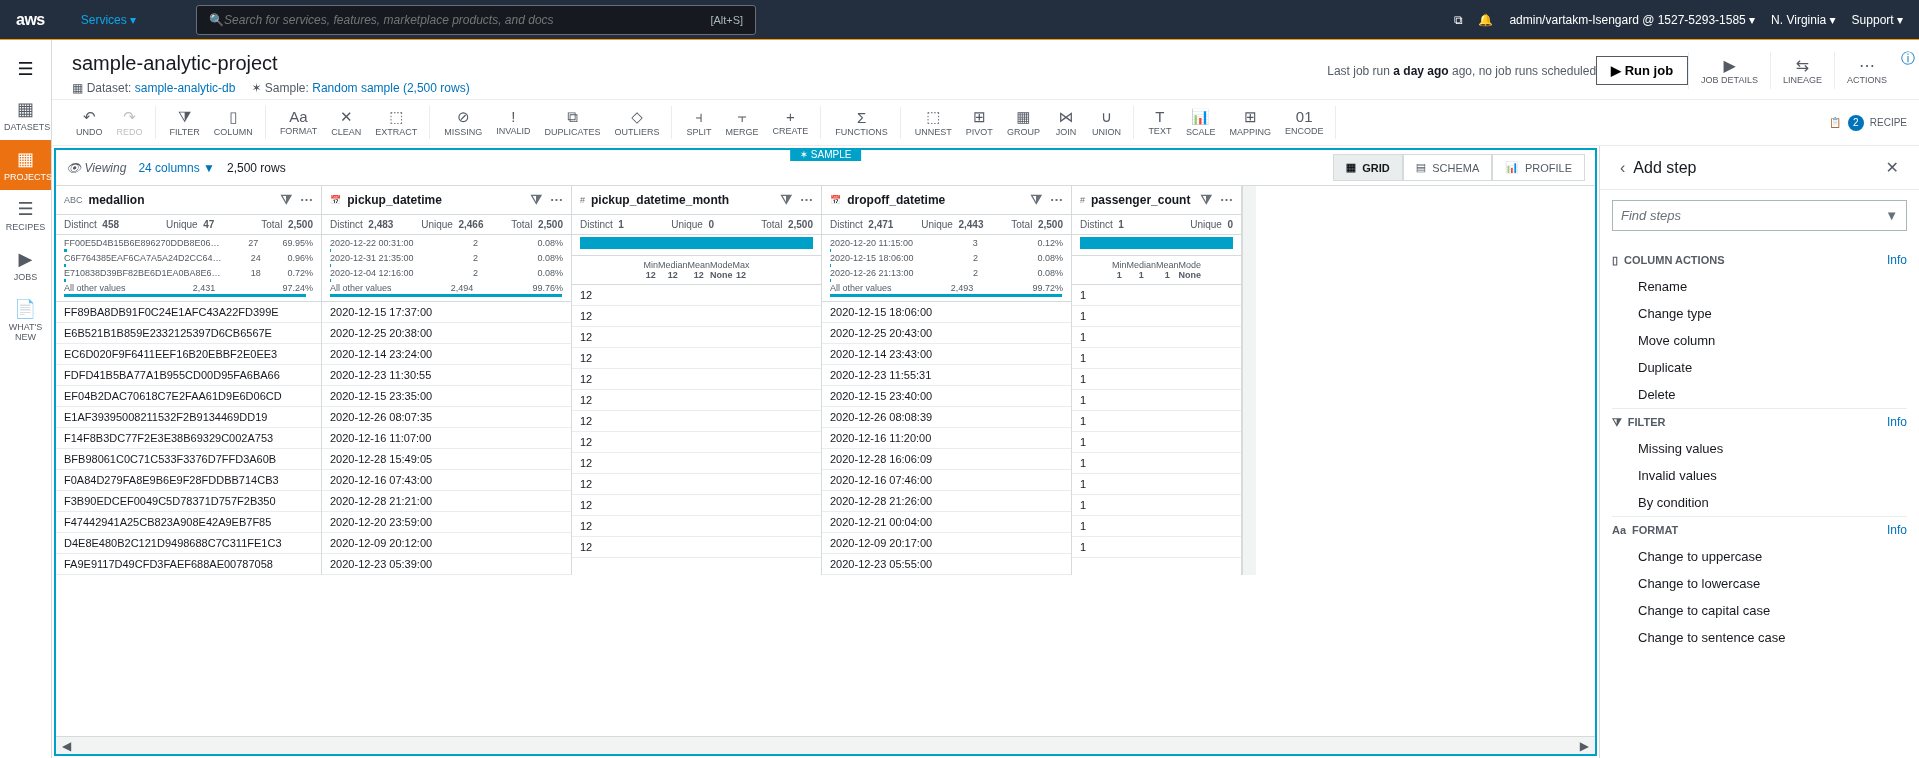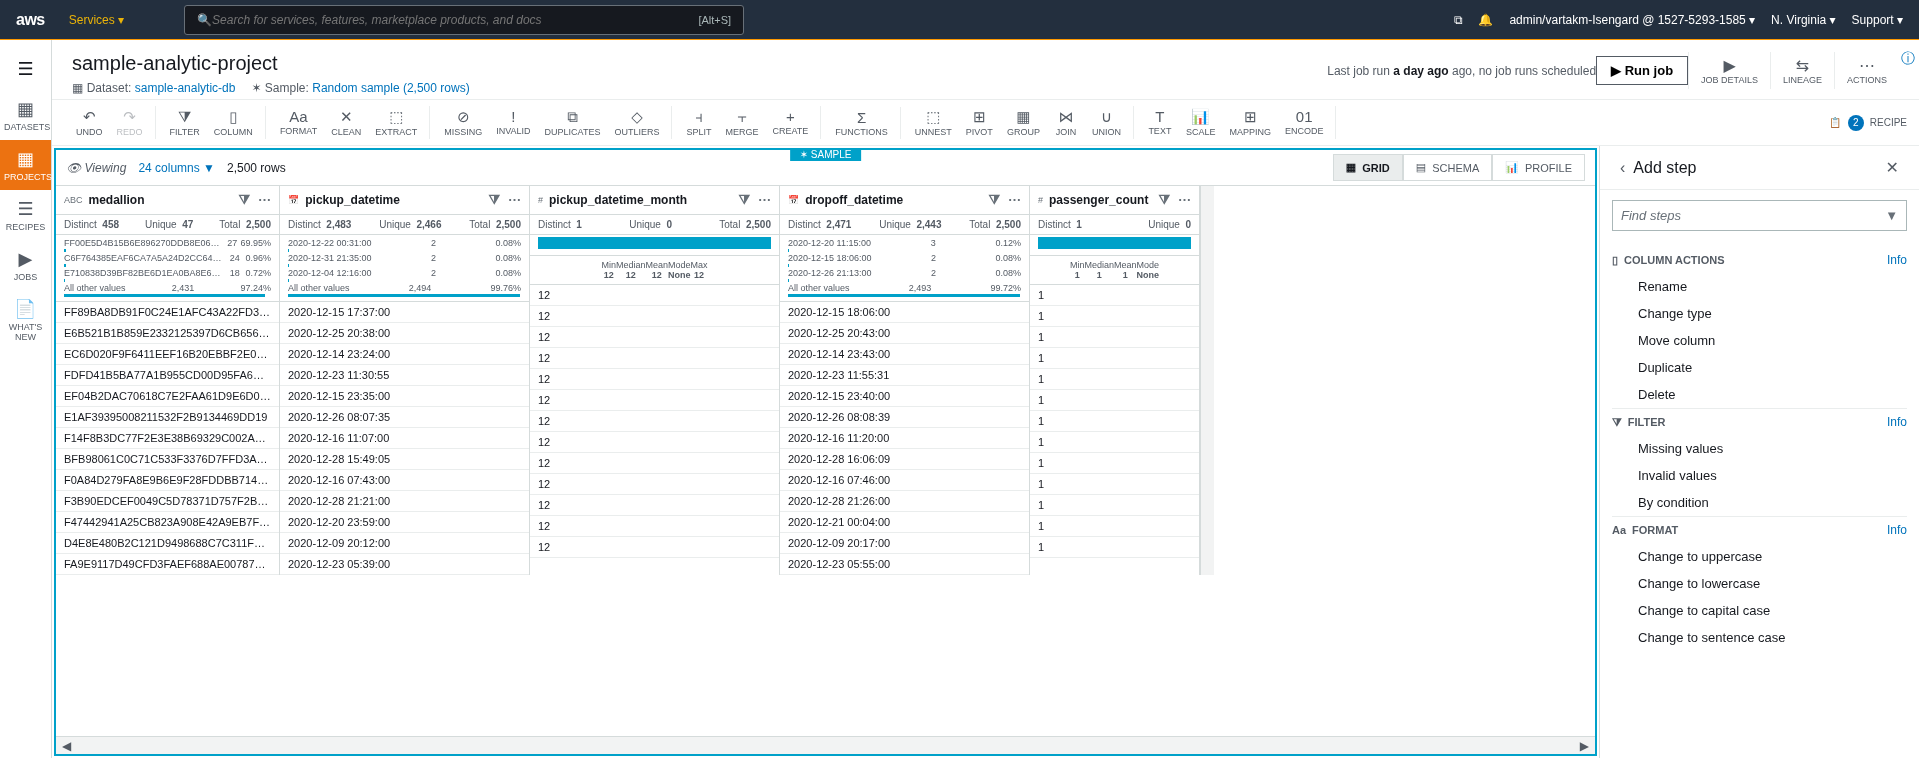--- a/index.html
+++ b/index.html
@@ -1,19 +1,19 @@
 <!DOCTYPE html>
 <html><head>
 <meta charset="utf-8">
 <style>
 *{margin:0;padding:0;box-sizing:border-box;font-family:"Amazon Ember",Arial,sans-serif}
 body{background:#fff;color:#16191f;font-size:12px;overflow:hidden}
 .top-nav{background:#232f3e;height:40px;display:flex;align-items:center;color:#fff;padding:0 16px;border-bottom:1px solid #ff9900}
-.aws-logo{font-weight:bold;font-size:16px;margin-right:24px;letter-spacing:-0.5px}
-.services-btn{color:#eab308;cursor:pointer;margin-right:60px}
+.aws-logo{font-weight:bold;font-size:16px;margin-right:36px;letter-spacing:-0.5px}
+.services-btn{color:#0ea5e9;cursor:pointer;margin-right:60px}
 .search-bar{background:#16191f;border:1px solid #687078;border-radius:3px;height:30px;flex:1;max-width:560px;display:flex;align-items:center;padding:0 12px;color:#aab7b8}
 .search-bar input{background:transparent;border:none;color:#fff;flex:1;font-style:italic;font-size:12px;outline:none}
 .kbd{font-size:11px;color:#aab7b8}
 .top-right{margin-left:auto;display:flex;align-items:center;gap:16px}
 .top-right span{cursor:pointer;font-size:12px}
 .left-nav{position:fixed;left:0;top:40px;width:52px;bottom:0;background:#fff;border-right:1px solid #d5dbdb;display:flex;flex-direction:column;align-items:center;padding-top:8px}
 .left-nav-item{width:100%;padding:8px 4px;text-align:center;font-size:9px;color:#545b64;cursor:pointer}
 .left-nav-item.active{background:#ec7211;color:#fff}
 .left-nav-item .icon{font-size:18px;display:block;margin-bottom:2px}
 .hamburger{font-size:18px;padding:10px;cursor:pointer}
@@ -185,21 +185,21 @@
         <a><span>24 columns</span> ▼</a>
         <span>2,500 rows</span>
         <div class="view-tabs">
           <div class="view-tab active">▦ <span>GRID</span></div>
           <div class="view-tab">▤ <span>SCHEMA</span></div>
           <div class="view-tab">📊 <span>PROFILE</span></div>
         </div>
       </div>
       <div class="grid-scroll" id="grid-scroll">
           <div class="grid-table">
-            <div class="col" style="width: 224px;">
+            <div class="col" style="width: 266px;">
               <div class="col-header">
                 <span class="col-type">ABC</span>
                 <span>medallion</span>
                 <span class="ctrls">
                   <span>⧩</span>
                   <span>⋯</span>
                 </span>
               </div>
               <div class="col-stats">
                 <span>Distinct &nbsp;<b>458</b></span>

